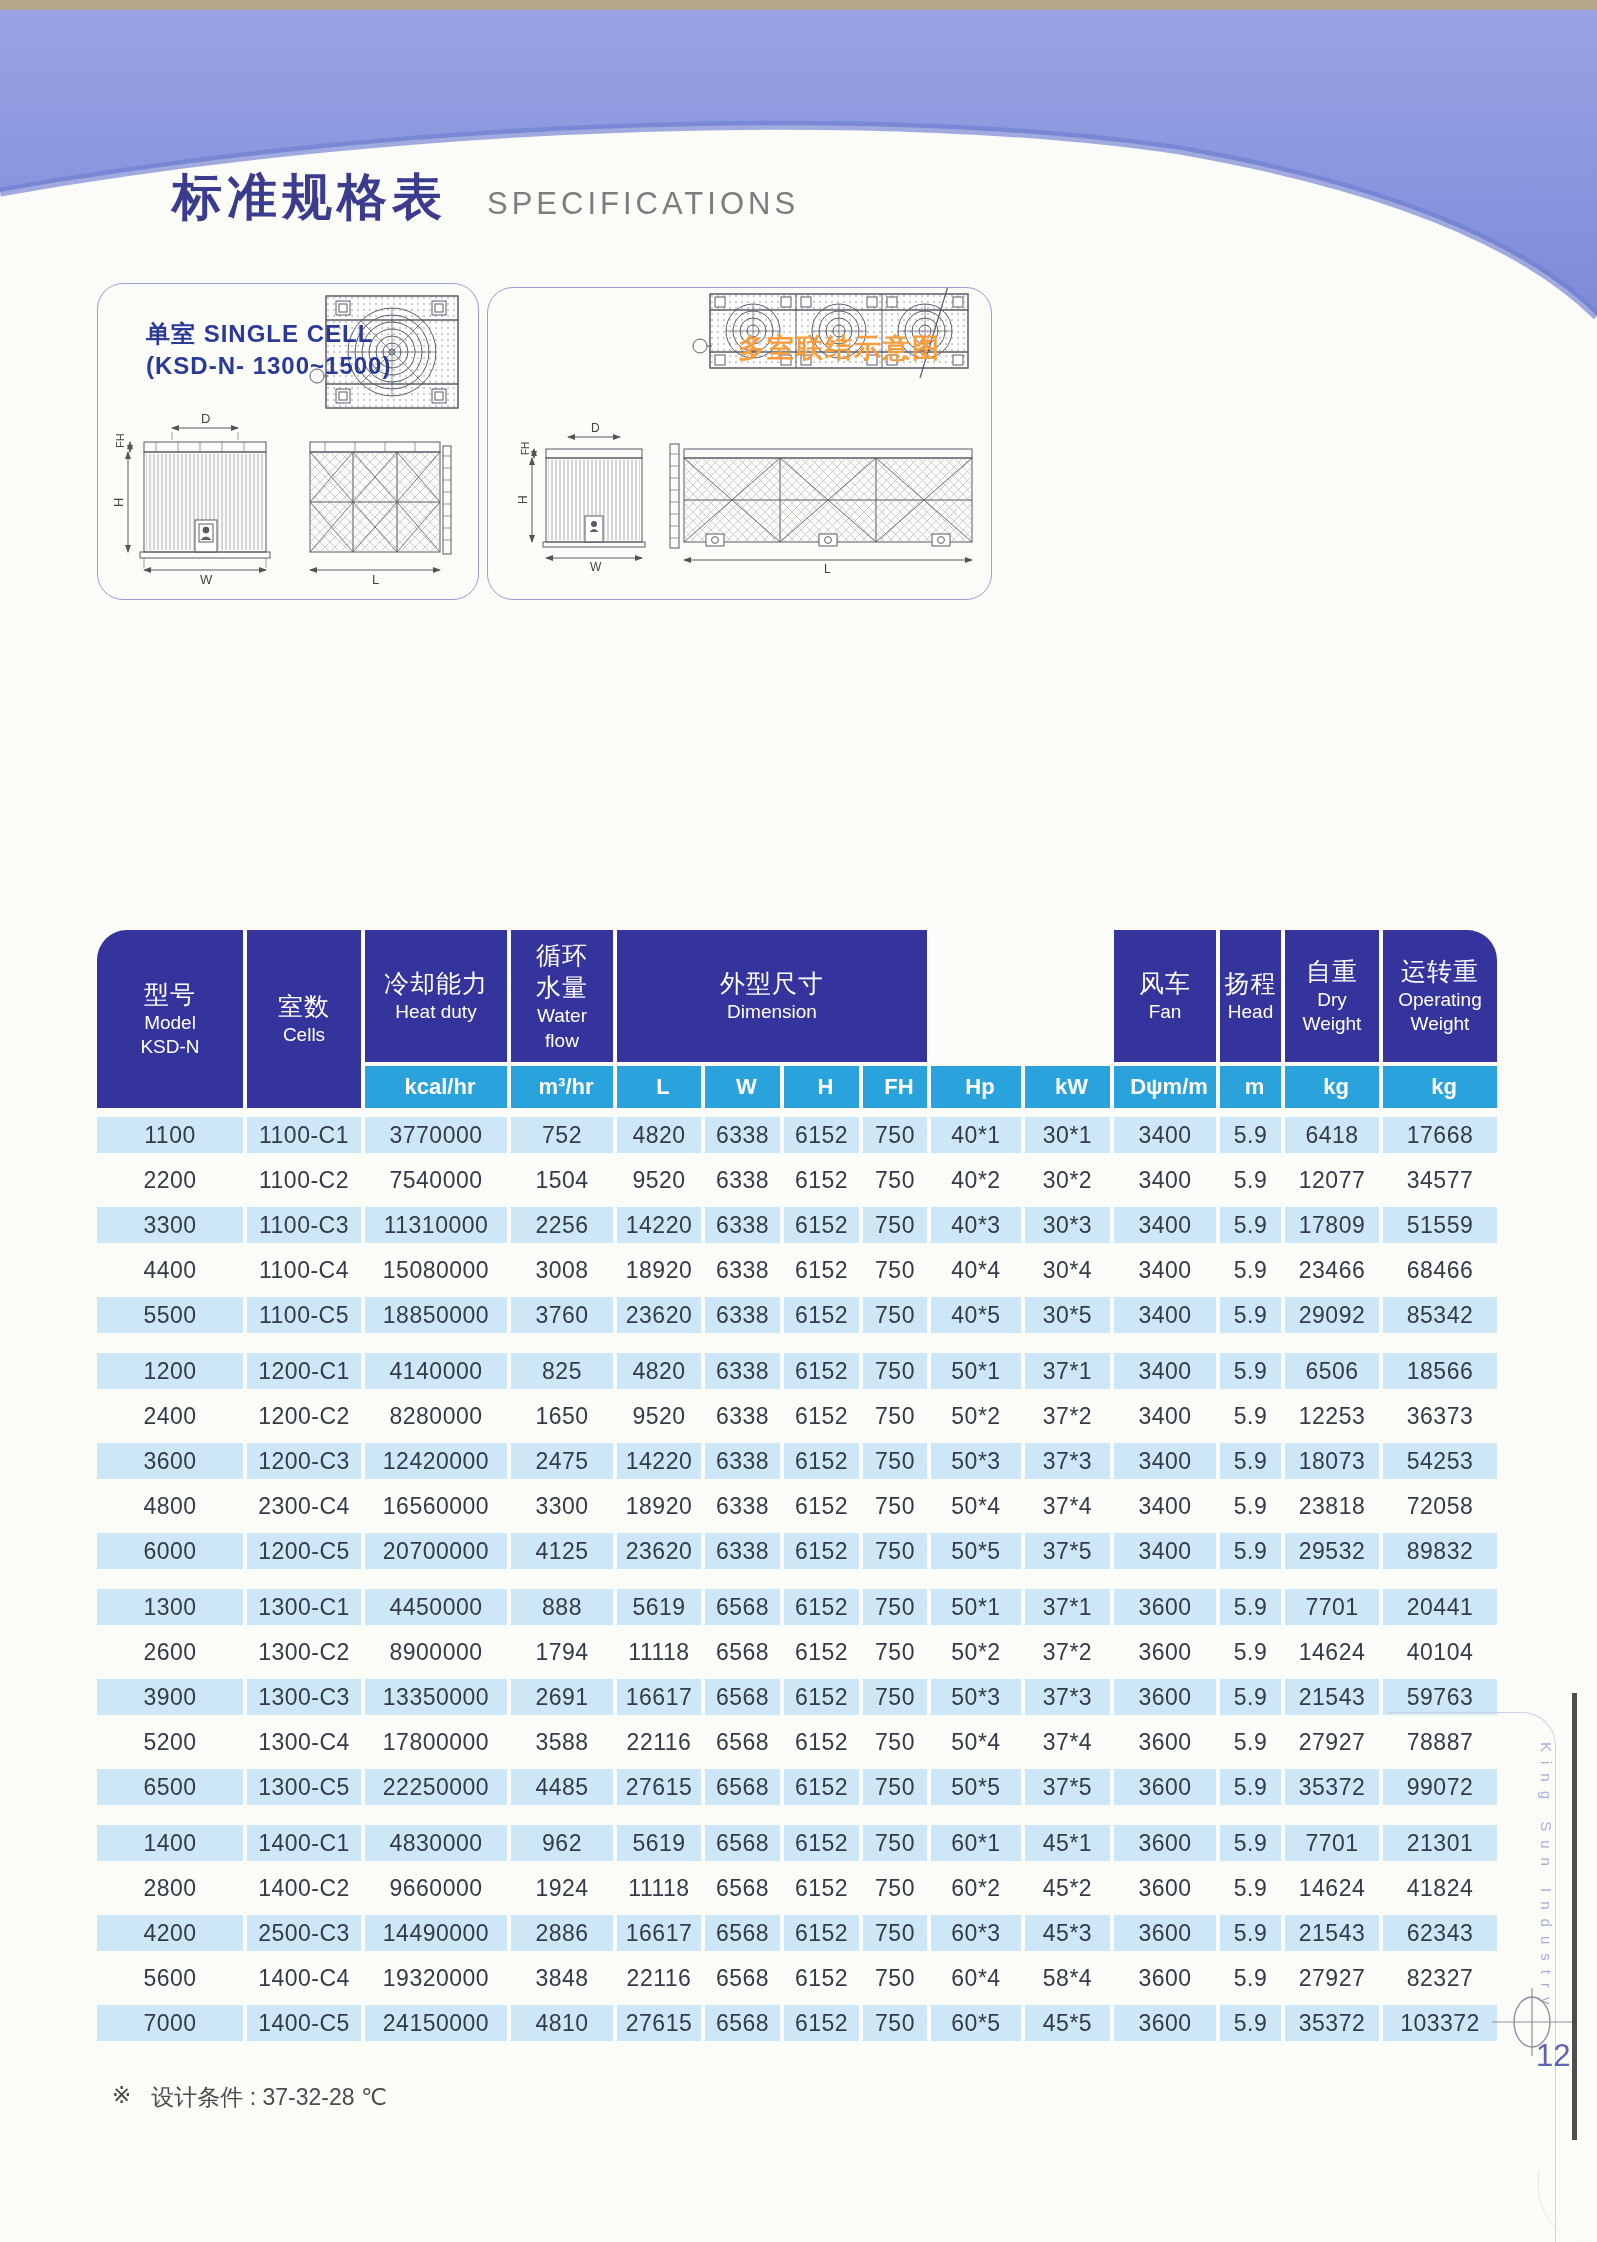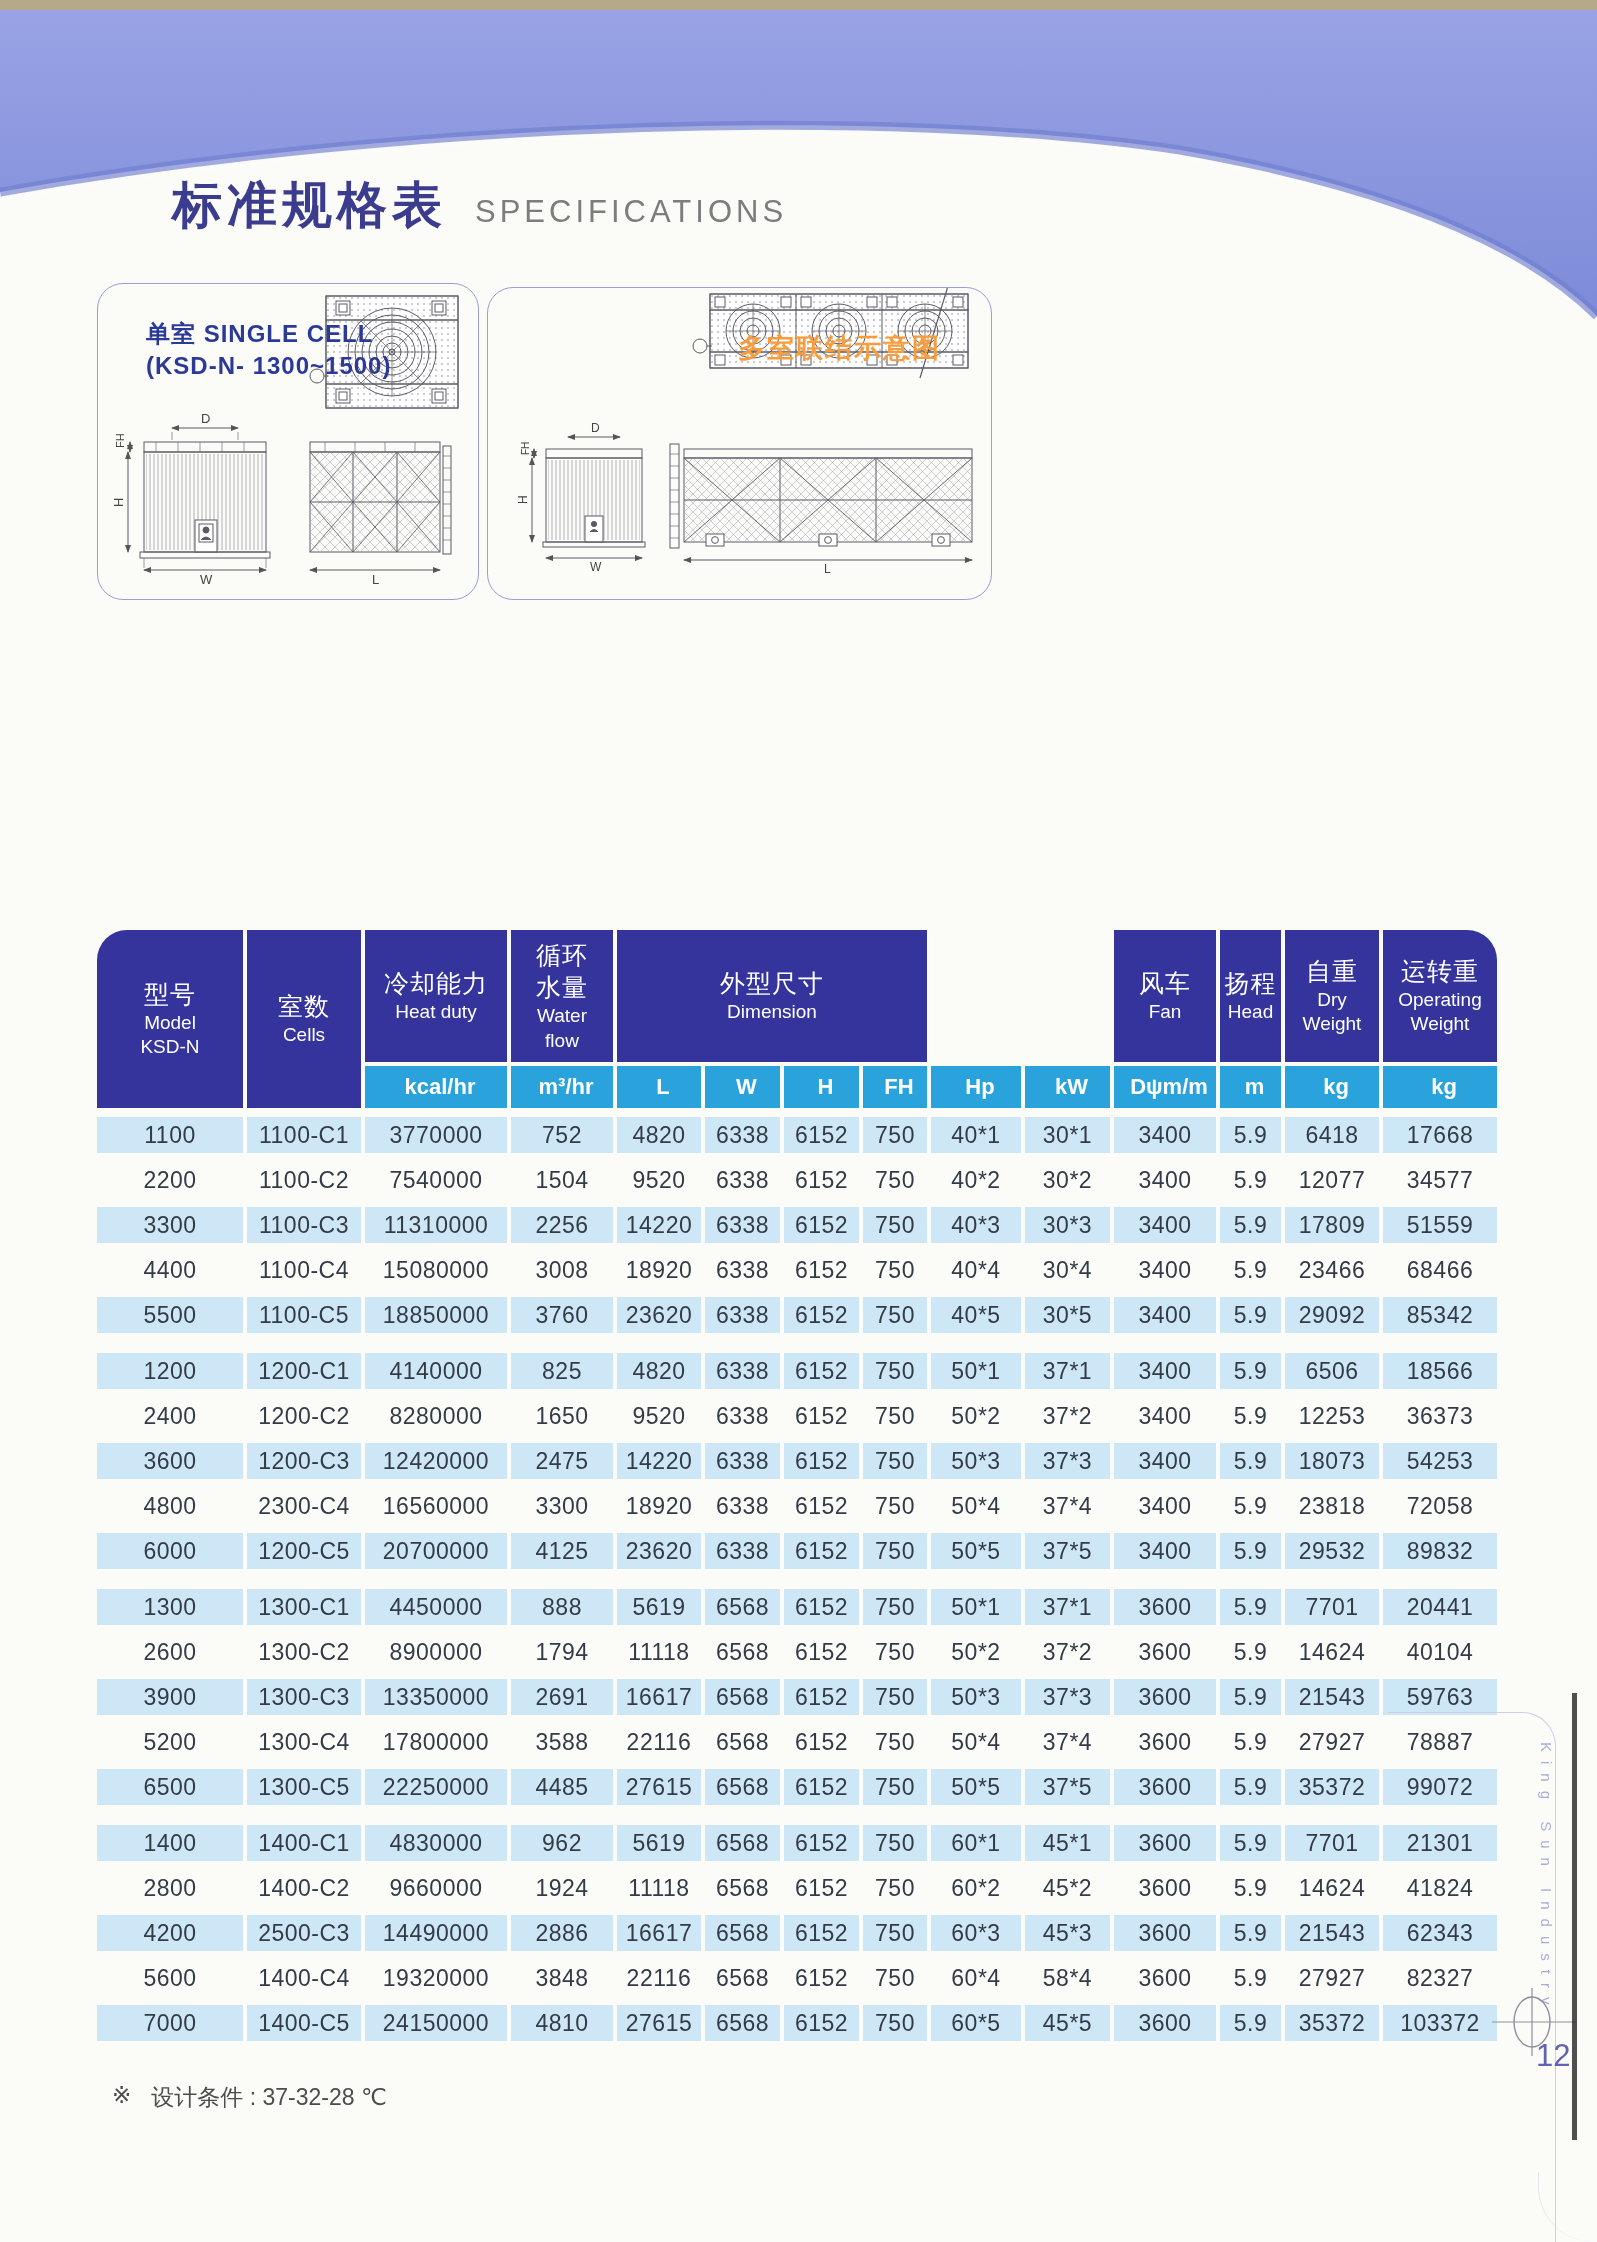--- a/index.html
+++ b/index.html
@@ -8,23 +8,23 @@
     background:#fbfbf8;
     font-family:"Liberation Sans","DejaVu Sans",sans-serif;
     color:#333b47;
   }
   .abs{position:absolute;}
 
   
   #banner{left:0;top:0;width:1597px;height:330px;}
 
   
-  #title-row{left:172px;top:172px;display:flex;align-items:baseline;}
+  #title-row{left:172px;top:164px;display:flex;align-items:baseline;}
   #title-zh{font-size:50px;font-weight:bold;color:#3c3c8f;letter-spacing:5px;}
-  #title-en{font-size:31px;color:#7d7d7d;letter-spacing:4px;margin-left:28px;}
+  #title-en{font-size:31px;color:#7d7d7d;letter-spacing:4px;margin-left:40px;}
 
   
   .diagram-box{border:1.6px solid #9aa0d4;border-radius:26px;background:transparent;}
   #box-single{left:97px;top:283px;width:380px;height:315px;}
   #box-multi{left:487px;top:287px;width:503px;height:311px;}
   .box-label-blue{position:absolute;left:48px;top:34px;color:#2b3a96;font-weight:bold;
     font-size:24px;line-height:1.35;letter-spacing:1px;}
   .box-label-orange{position:absolute;left:250px;top:42px;color:#f89c3c;
     font-size:27px;letter-spacing:2px;font-weight:bold;}
   .diagram-box svg{position:absolute;left:0;top:0;}

